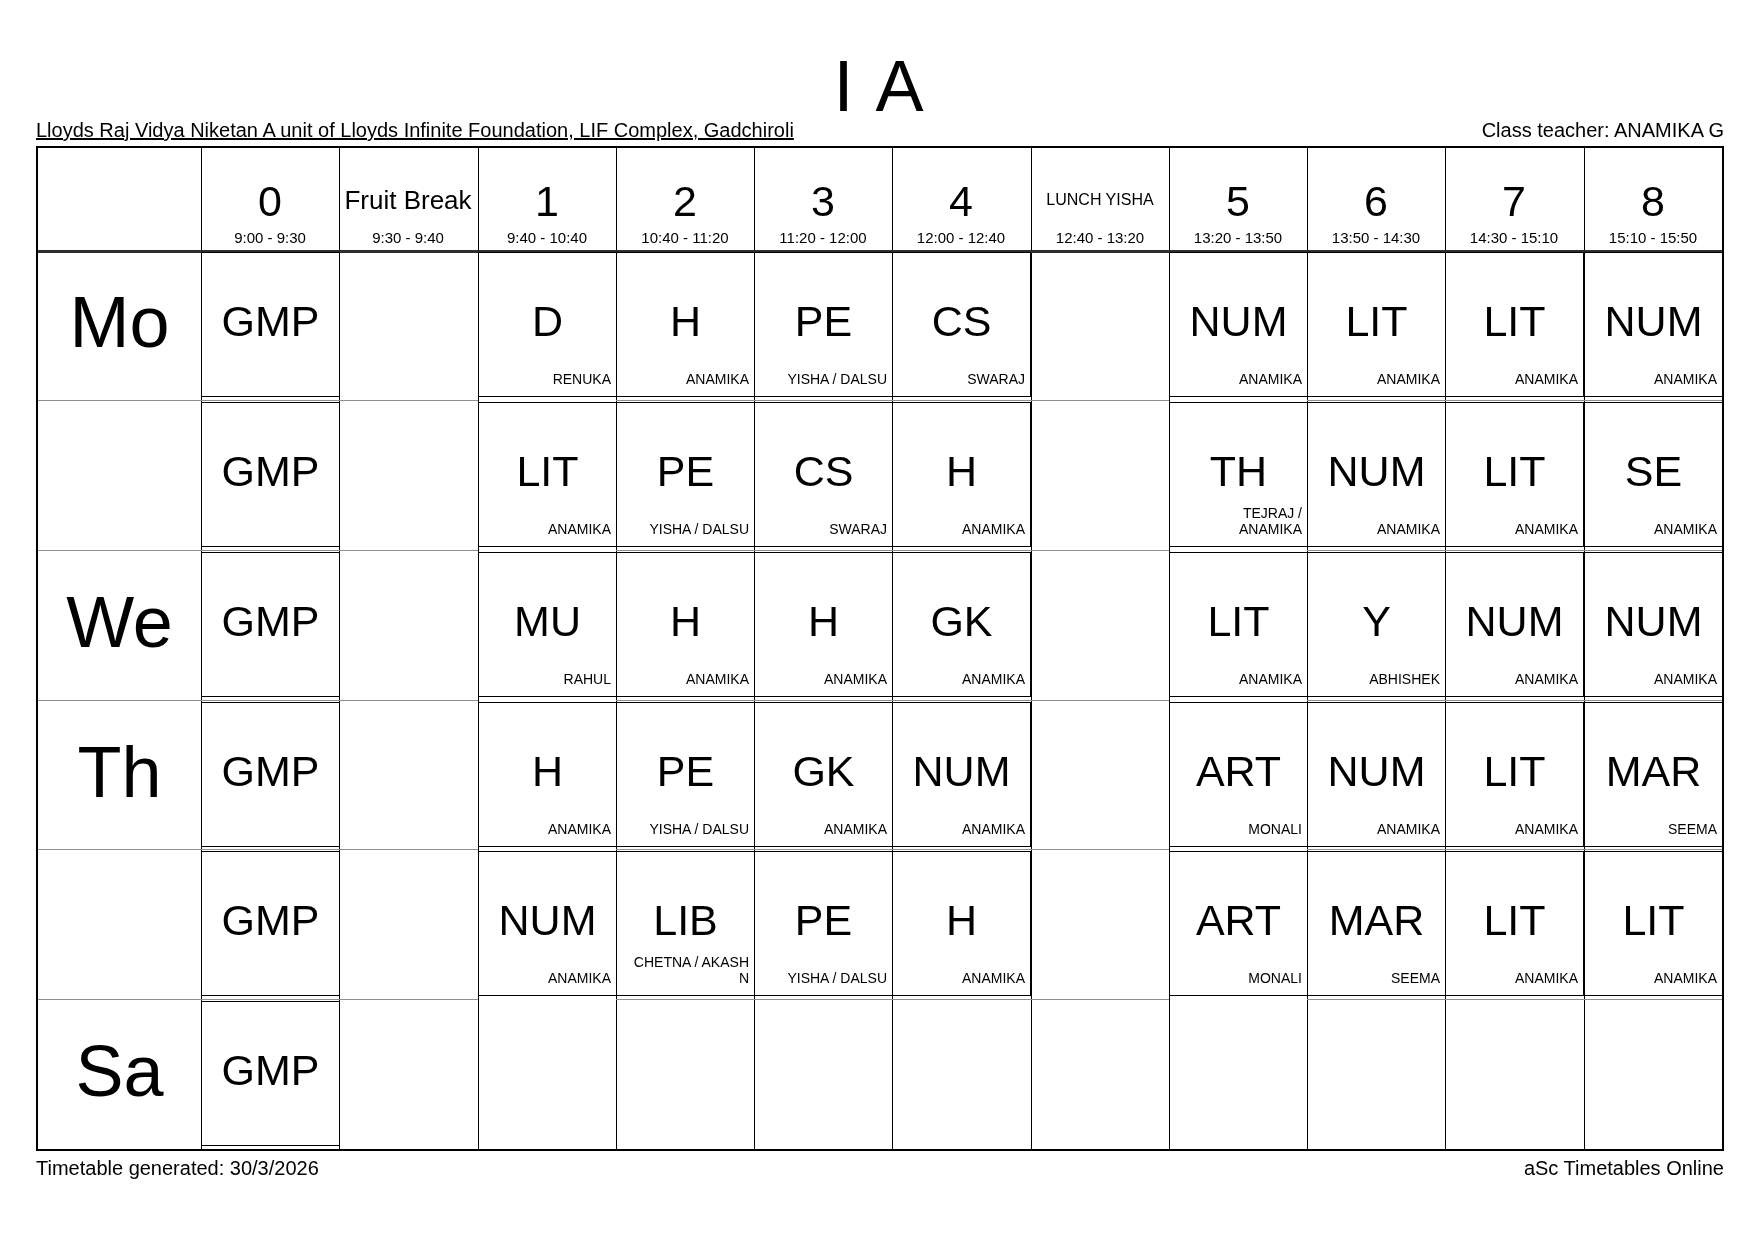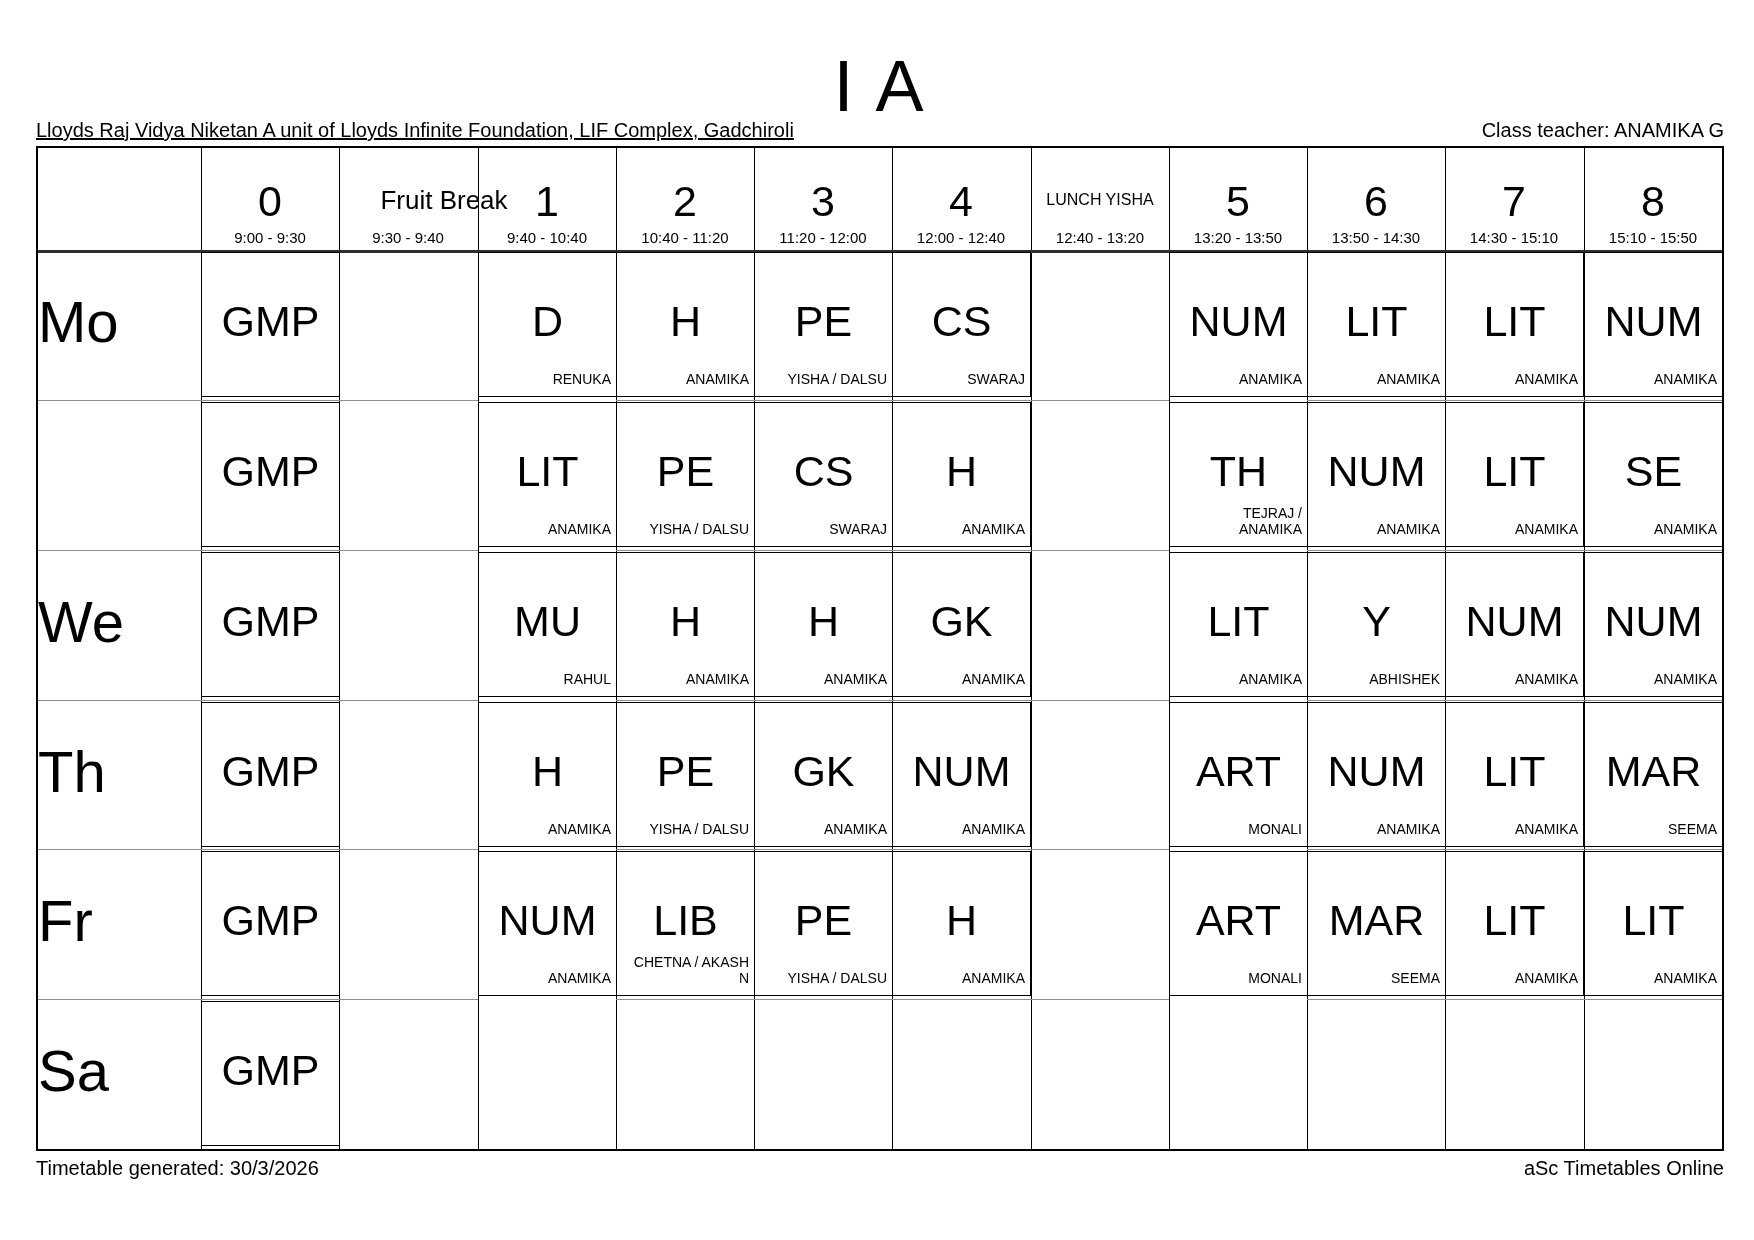--- a/index.html
+++ b/index.html
@@ -14,24 +14,24 @@
   .subhead-left{position:absolute;left:36px;top:119px;font-size:20px;line-height:22px;text-decoration:underline;}
   .subhead-right{position:absolute;right:30px;top:119px;font-size:20px;line-height:22px;text-align:right;}
   .grid{
     position:absolute;left:36px;top:146px;width:1688px;height:1005px;
     border:2px solid #000;box-sizing:border-box;background:#fff;
   }
   .vline{position:absolute;width:1px;top:0;background:#000;}
   .hsep{position:absolute;left:0;height:3px;background:#2e2e2e;}
   .hline{position:absolute;height:1px;background:#8f8f8f;}
   .hdr-num{position:absolute;text-align:center;font-size:43px;line-height:46px;}
-  .hdr-break-lg{position:absolute;text-align:center;font-size:26px;line-height:30px;padding-left:36px;}
+  .hdr-break-lg{position:absolute;text-align:center;font-size:26px;line-height:30px;}
   .hdr-break-sm{position:absolute;text-align:center;font-size:16px;line-height:20px;}
   .hdr-time{position:absolute;text-align:center;font-size:15px;line-height:18px;}
-  .day-label{position:absolute;font-size:58px;line-height:64px;}
+  .day-label{position:absolute;text-align:center;font-size:72px;line-height:64px;}
   .card{
     position:absolute;background:#fff;border:1px solid #000;box-sizing:border-box;
   }
   .card .subject{
     position:absolute;left:0;right:0;top:44px;text-align:center;
     font-size:43px;line-height:48px;white-space:nowrap;
   }
   .card .teacher{
     position:absolute;right:5px;bottom:9px;text-align:right;
     font-size:14px;line-height:16px;white-space:pre-line;
@@ -233,21 +233,20 @@
         <div class="teacher">ANAMIKA</div>
       </div>
       <div class="card" style="left: 1407px; top: 554px; width: 139px; height: 145px;">
         <div class="subject">LIT</div>
         <div class="teacher">ANAMIKA</div>
       </div>
       <div class="card" style="left: 1546px; top: 554px; width: 139px; height: 145px;">
         <div class="subject">MAR</div>
         <div class="teacher">SEEMA</div>
       </div>
-      <div class="day-label" style="left: 0px; width: 163px; top: 741px;">Fr</div>
       <div class="card" style="left: 163px; top: 703px; width: 139px; height: 145px;">
         <div class="subject">GMP</div>
       </div>
       <div class="card" style="left: 440px; top: 703px; width: 139px; height: 145px;">
         <div class="subject">NUM</div>
         <div class="teacher">ANAMIKA</div>
       </div>
       <div class="card" style="left: 578px; top: 703px; width: 139px; height: 145px;">
         <div class="subject">LIB</div>
         <div class="teacher">CHETNA / AKASH

